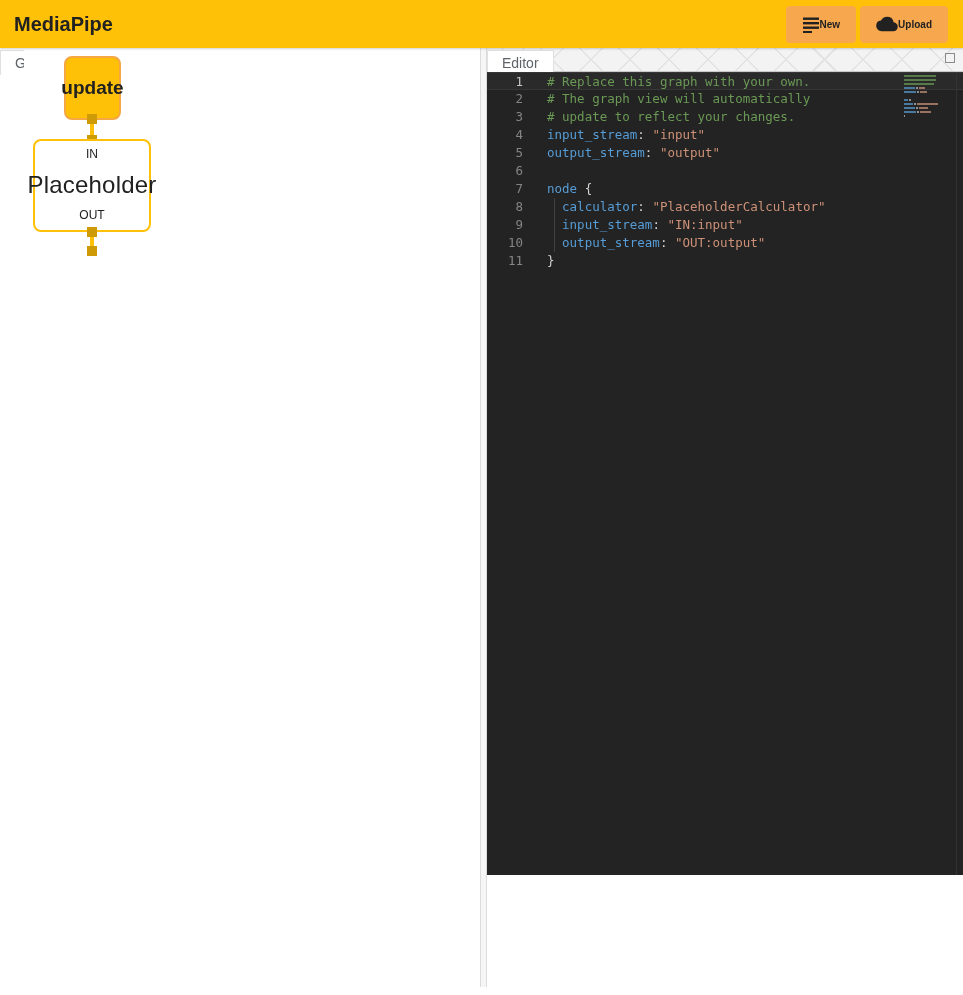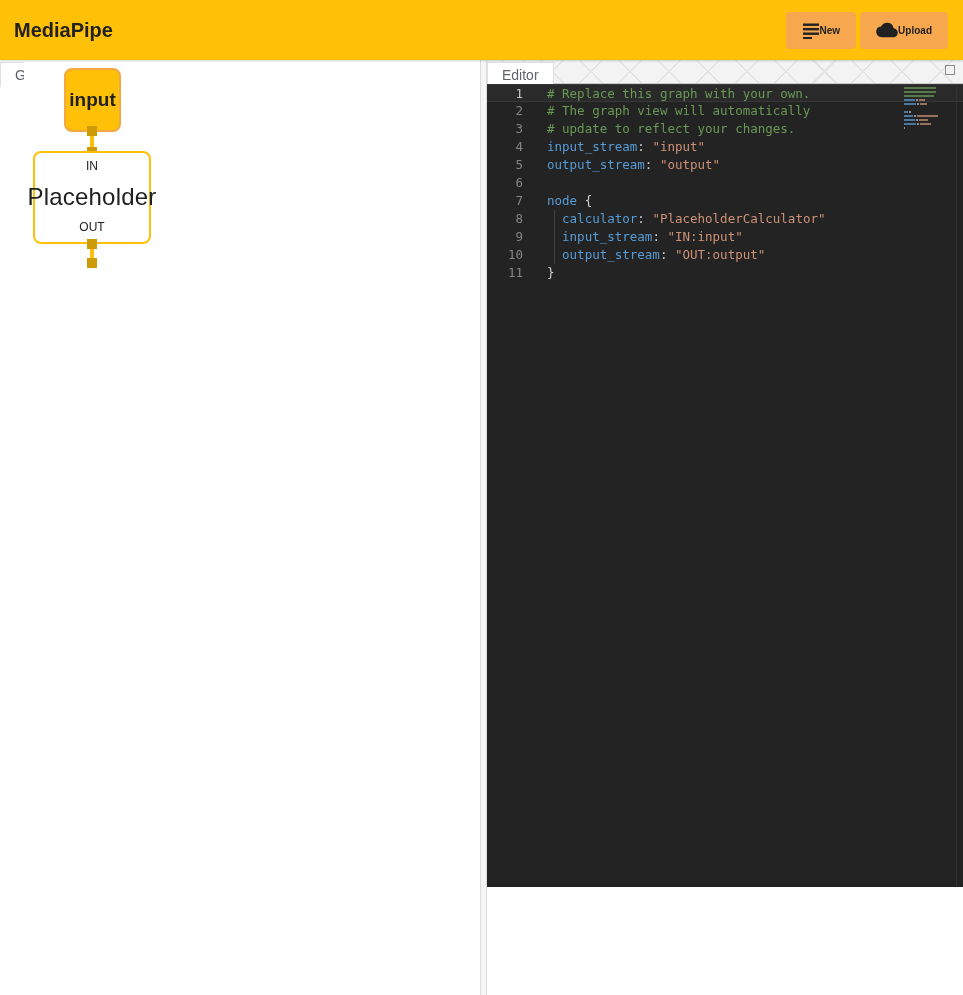--- a/index.html
+++ b/index.html
@@ -1,21 +1,21 @@
 <!DOCTYPE html>
 <html style="--header-bg: #FFC107; --button-bg: #F7A84F; --text-dark: #212121; --tab-text: #5F6368; --node-fill: #FFC107; --node-border: #F5A742; --connector-line: #FFC107; --connector-square: #CE9A06; --code-bg: #232323; --code-comment: #6A9955; --code-key: #569CD6; --code-string: #CE9178; --code-plain: #D4D4D4; --gutter: #858585;"><head>
 <meta charset="utf-8">
 <style>
   * { margin:0; padding:0; box-sizing:border-box; }
   html,body { width:963px; height:995px; overflow:hidden; background:#fff;
               font-family:"Liberation Sans", sans-serif; }
 
   
   .app-header {
-    height:60px; background:var(--header-bg,#FFC107);
+    height:48px; background:var(--header-bg,#FFC107);
     display:flex; align-items:center; justify-content:space-between;
     padding:0 15px 0 14px; position:relative; z-index:10;
     box-shadow:0 1px 2px rgba(0,0,0,.18);
   }
   .app-title { font-size:20px; font-weight:700; color:var(--text-dark,#212121); }
   .header-buttons { display:flex; gap:4px; }
   .hdr-btn {
     background:var(--button-bg,#F7A84F); border:none; border-radius:4px;
     height:37px; padding:0 16px; display:flex; align-items:center; 
     font-family:"Liberation Sans",sans-serif;
@@ -151,21 +151,21 @@
 </header>
 
 <div class="main">
 
   <section class="graph-panel">
     <div class="tabstrip">
       <div class="tab">Graph</div>
       <div class="maximize-box"></div>
     </div>
     <div class="graph-canvas">
-      <div class="gnode stream" id="node-input">input</div>
+      <div class="gnode stream" id="node-input">update</div>
 
       <div class="edge-line" id="edge1"></div>
       <div class="edge-sq" id="sq1"></div>
       <div class="edge-sq" id="sq2"></div>
 
       <div class="gnode calc" id="node-placeholder">
         <div class="port-label">IN</div>
         <div class="calc-title">Placeholder</div>
         <div class="port-label">OUT</div>
       </div>

